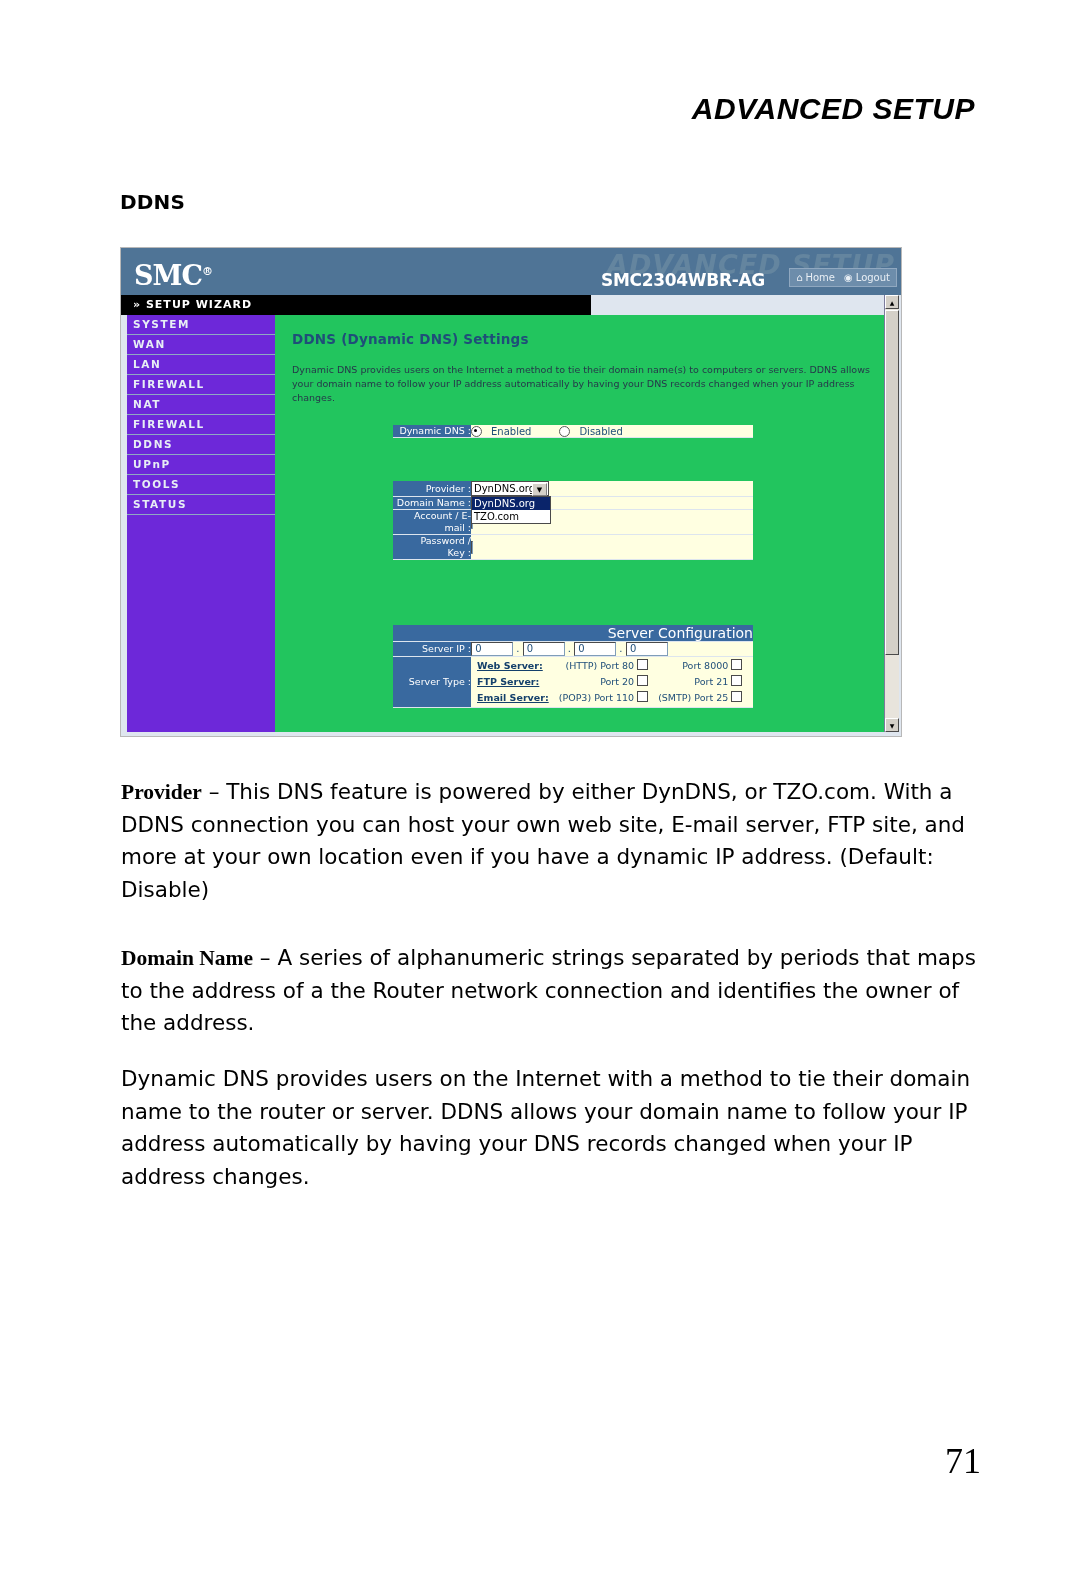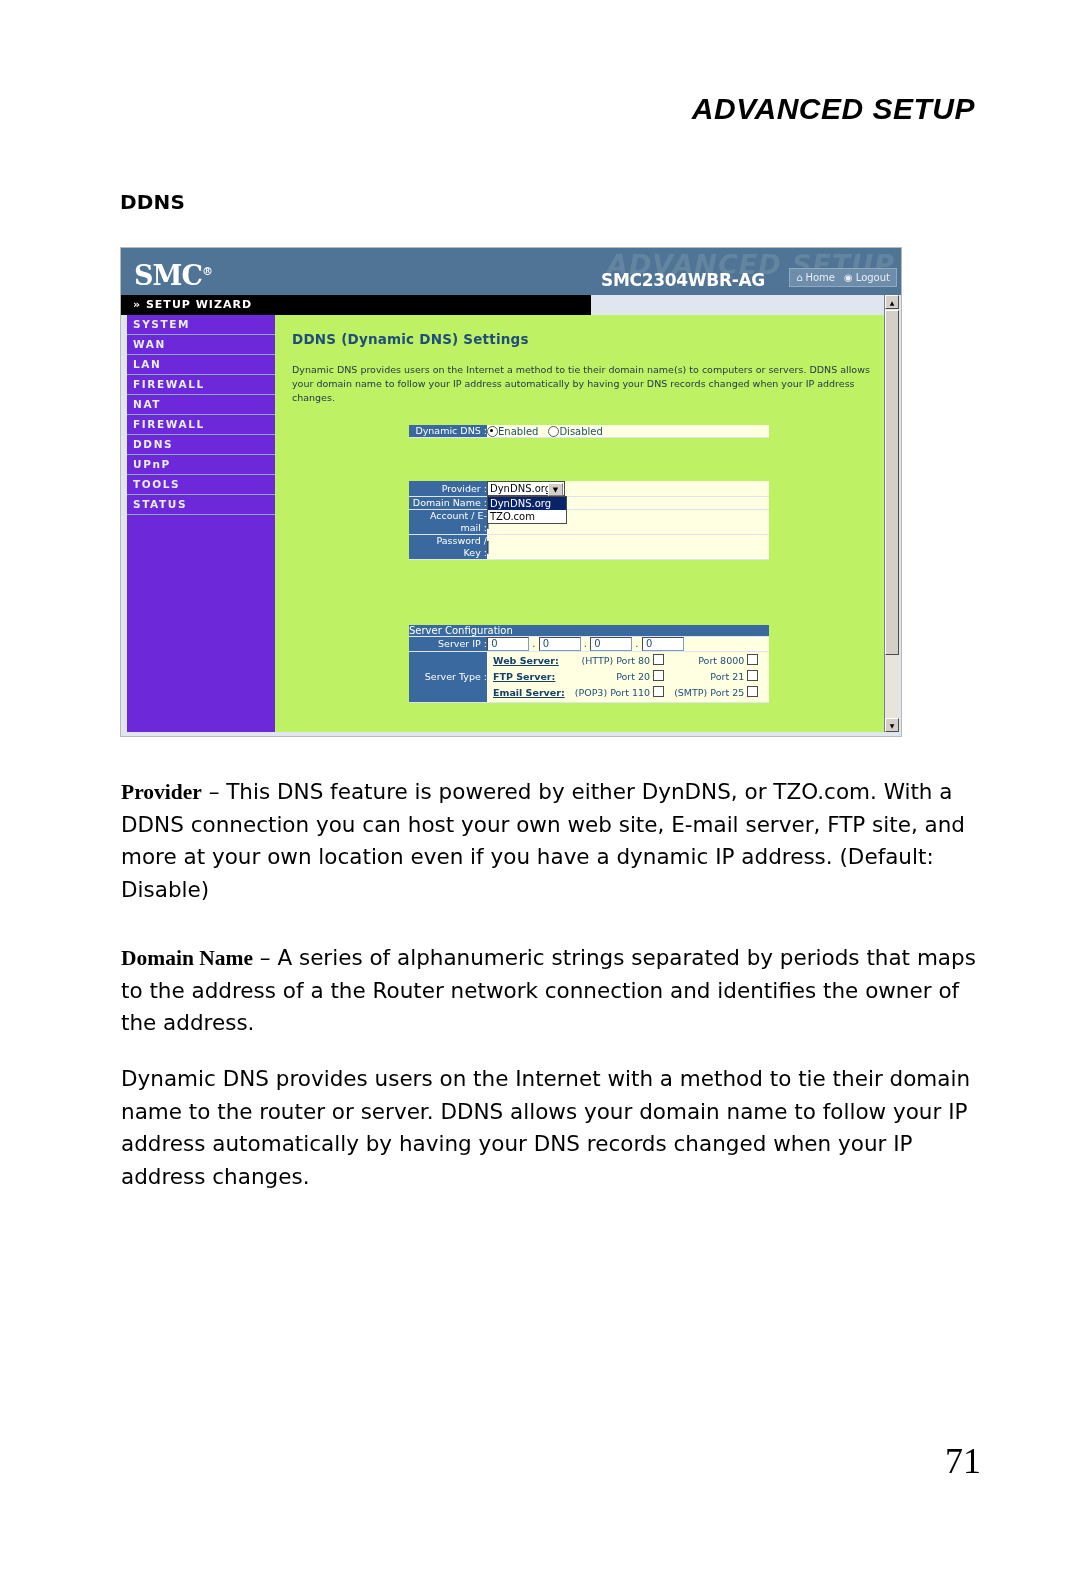--- a/index.html
+++ b/index.html
@@ -170,21 +170,21 @@
     border-bottom: 1px solid #8fa9c2;
     white-space: nowrap;
   }
   .nav-item:first-of-type { border-top: 1px solid #8fa9c2; }
 
   
   .content {
     position: absolute;
     left: 154px; top: 67px;
     width: 618px; height: 417px;
-    background: #bef264;
+    background: #22c55e;
     box-sizing: border-box;
   }
   .content-title {
     position: absolute;
     left: 17px; top: 16px;
     color: #1f4e79;
     font-weight: bold;
     font-size: 13.5px;
     letter-spacing: 0.2px;
   }
@@ -193,21 +193,21 @@
     left: 17px; top: 48px;
     width: 580px;
     font-size: 9.5px;
     color: #26384a;
     line-height: 14px;
   }
 
   
   .ftable {
     position: absolute;
-    left: 134px;
+    left: 118px;
     width: 360px;
     border-collapse: collapse;
     font-size: 10px;
   }
   .ftable td { padding: 0; vertical-align: middle; }
   .lbl {
     background: #39699f;
     color: #ffffff;
     text-align: right;
     padding: 3px 6px 3px 4px;
@@ -217,21 +217,21 @@
     border-bottom: 1px solid #dde5ee;
     box-sizing: border-box;
   }
   .val {
     background: #ffffe1;
     padding: 3px 6px;
     color: #1f4e79;
     border-bottom: 1px solid #dde5ee;
   }
 
-  .radio-row { display: flex; align-items: center; gap: 0; font-size: 10px; color: #1f4e79;}
+  .radio-row { display: flex; align-items: center; gap: 9px; font-size: 10px; color: #1f4e79;}
   .radio {
     width: 9px; height: 9px; border-radius: 50%;
     border: 1px solid #5a5a5a; background: #fff;
     display: inline-block; position: relative;
   }
   .radio.on::after {
     content:""; position:absolute; left:2px; top:2px;
     width:3px;height:3px;border-radius:50%;background:#000;
   }
   .sp { display:inline-block; width:10px; }
@@ -277,23 +277,24 @@
     z-index: 5;
     font-size: 10px;
   }
   .sel-opt { padding: 0 2px; height: 13px; line-height: 13px; color:#000; }
   .sel-opt.sel-active { background: #0a246a; color: #ffffff; }
 
   
   .schead {
     background: #39699f;
     color: #ffffff;
-    font-size: 10px;
+    font-size: 14px;
     padding: 3px 6px;
     border-bottom: 1px solid #dde5ee;
+    text-align: right;
   }
   .srv-grid { font-size: 9.5px; color: #1f4e79; line-height: 14px; }
   .srv-grid td { padding: 0 4px; white-space: nowrap;}
   .srv-name { font-weight: bold; color: #14406b; text-align: left; text-decoration: underline; }
   .srv-port { text-align: right; }
   .chk {
     display: inline-block;
     width: 9px; height: 9px;
     background: #ffffff;
     border: 1px solid #4a4a4a;

